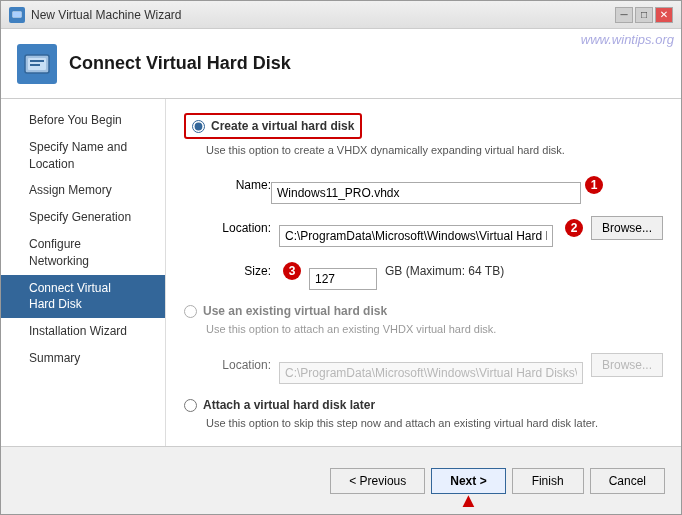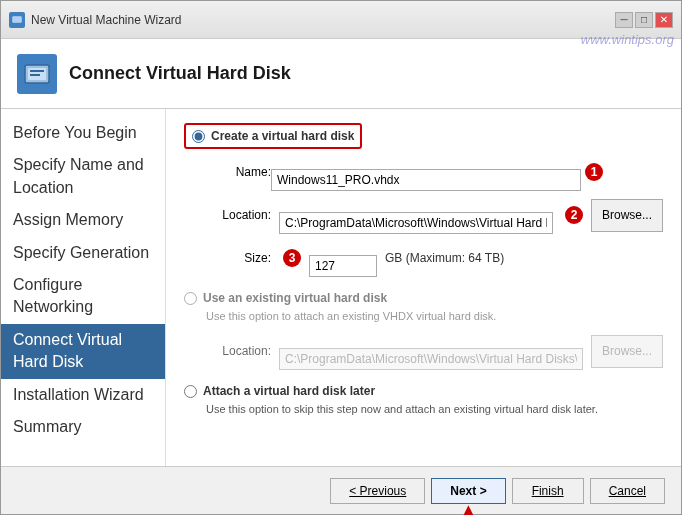--- a/index.html
+++ b/index.html
@@ -23,21 +23,21 @@
       flex-direction: column;
       box-shadow: 2px 2px 8px rgba(0,0,0,0.3);
     }
     .title-bar {
       background: linear-gradient(to bottom, #f0f0f0, #e0e0e0);
       border-bottom: 1px solid #ccc;
       padding: 4px 8px;
       display: flex;
       align-items: center;
       justify-content: space-between;
-      height: 38px;
+      height: 28px;
     }
     .title-bar-left {
       display: flex;
       align-items: center;
       gap: 6px;
     }
     .title-bar-icon {
       width: 16px;
       height: 16px;
       background: #4080c0;
@@ -108,22 +108,22 @@
       flex: 1;
       overflow: hidden;
     }
     .sidebar {
       width: 165px;
       background: #fff;
       border-right: 1px solid #ddd;
       padding: 8px 0;
     }
     .sidebar-item {
-      padding: 5px 12px;
-      font-size: 16px;
+      padding: 5px 28px;
+      font-size: 12px;
       color: #333;
       cursor: pointer;
       line-height: 1.4;
     }
     .sidebar-item.active {
       background: #336699;
       color: #fff;
     }
 
     .main-panel {
@@ -168,21 +168,21 @@
       outline: none;
       margin-top: 16px;
     }
 
     .browse-btn {
       padding: 2px 10px;
       font-size: 12px;
       background: #f0f0f0;
       border: 1px solid #aaa;
       cursor: pointer;
-      height: 33px;
+      height: 24px;
     }
     .size-input {
       width: 68px;
       border: 1px solid #aaa;
       padding: 2px 5px;
       font-size: 12px;
       height: 22px;
     }
 
     .badge {
@@ -217,22 +217,21 @@
     }
 
     .footer {
       border-top: 1px solid #ccc;
       background: #f0f0f0;
       padding: 10px 16px;
       display: flex;
       justify-content: flex-end;
       align-items: center;
       gap: 6px;
-      height: 48px;
-      text-decoration: underline;
+      height: 68px;
     }
     .footer-btn {
       padding: 5px 18px;
       font-size: 12px;
       border: 1px solid #aaa;
       background: #f0f0f0;
       cursor: pointer;
       min-width: 72px;
     }
     .footer-btn.primary {
@@ -304,20 +303,21 @@
 
     <div class="main-panel">
 
       <div class="option-group">
         <label class="radio-label">
           <span class="option-highlighted">
             <input type="radio" name="vhd-option" checked="" style="">
             <span>Create a virtual hard disk</span>
           </span>
         </label>
+        <p class="option-desc">Use this option to create a VHDX dynamically expanding virtual hard disk.</p>
 
         <div style="margin-left:22px; display:flex; align-items:center; margin-bottom:5px;">
           <span style="width:65px; text-align:right; font-size:12px;">Name:</span>
           <input type="text" class="form-input" style="flex: 1 1 0%;" value="Windows11_PRO.vhdx">
           <span class="badge">1</span>
           <span style="width:60px; visibility:hidden;">spacer</span>
         </div>
 
         <div style="margin-left:22px; display:flex; align-items:center; gap:8px; margin-bottom:5px;">
           <span style="width:65px; text-align:right; font-size:12px;">Location:</span>

